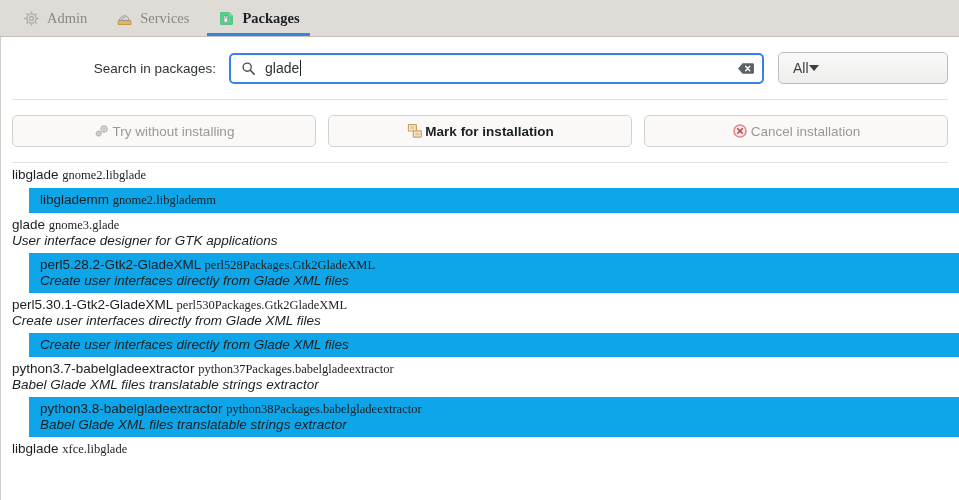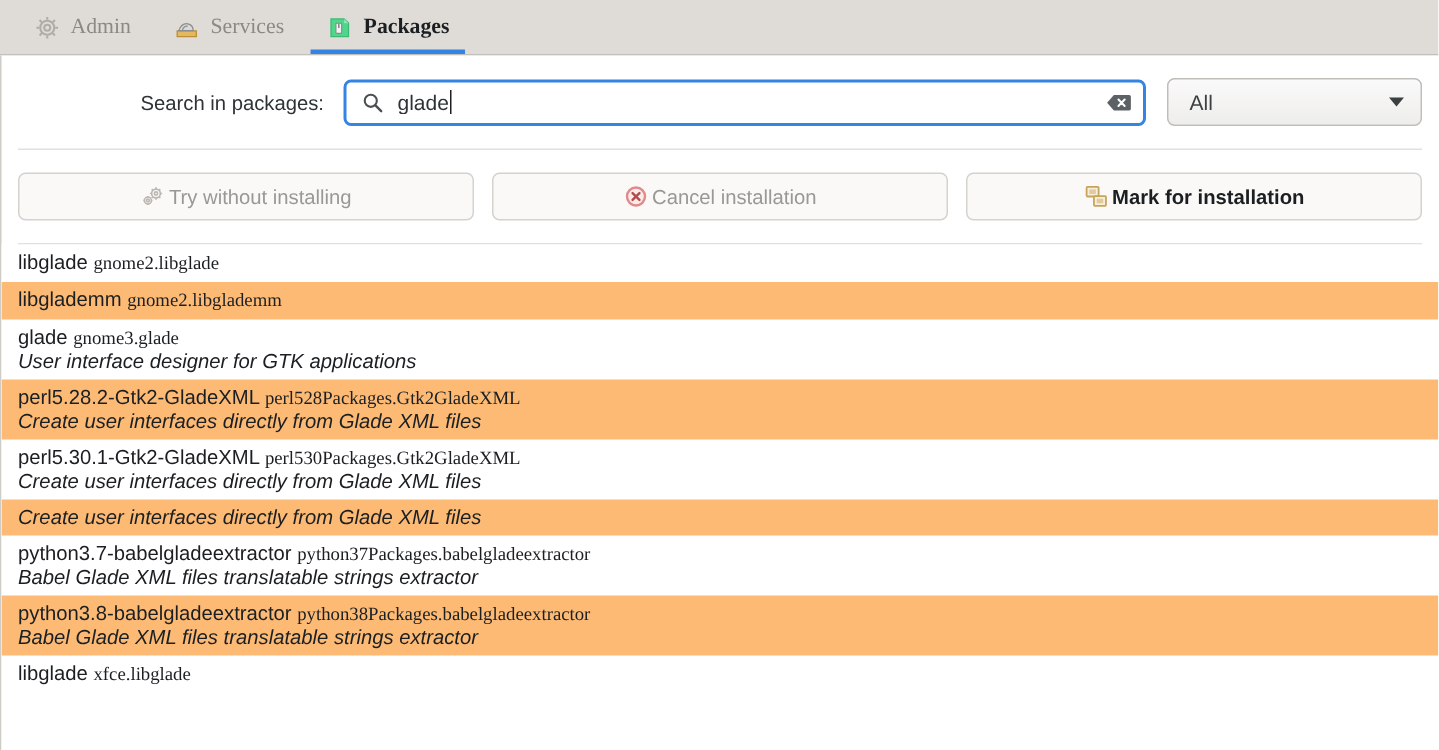--- a/index.html
+++ b/index.html
@@ -124,21 +124,20 @@
 
   .dropdown {
     flex: none;
     width: 170px;
     height: 32px;
     border: 1px solid #c0bcb7;
     border-radius: 5px;
     background: linear-gradient(#fbfafa, #ededeb);
     display: flex;
     align-items: center;
-    justify-content: space-between;
     padding: 0 11px 0 14px;
     box-sizing: border-box;
     font-size: 14px;
     color: #3d4144;
     cursor: default;
   }
   .dropdown .arrow {
     width: 0; height: 0;
     border-left: 5px solid transparent;
     border-right: 5px solid transparent;
@@ -175,21 +174,21 @@
   .listwrap {
     flex: 1 1 auto;
     overflow: hidden;
     background: #fff;
   }
   .row {
     padding: 4px 11px 5px 11px;
     box-sizing: border-box;
     cursor: default;
   }
-  .row.alt { background: #fdba74; }
+  .row.alt { background: #0ea5e9; margin-left: 28px; }
   .pname { font-size: 13.5px; color: #1b1f22; white-space: nowrap; }
   .pname .attr {
     font-family: Liberation Serif, serif;
     font-size: 12.5px;
   }
   .pdesc {
     font-style: italic;
     font-size: 13.5px;
     color: #1b1f22;
     white-space: nowrap;
@@ -287,42 +286,42 @@
             <path d="M10 1.9v1.2M10 8.9v1.2M5.9 6h1.2M12.9 6h1.2M7.1 3.1l.9.9M12 8l.9.9M12.9 3.1l-.9.9M8 8l-.9.9"></path>
             <circle cx="4.6" cy="10.6" r="2.3"></circle>
               <circle cx="4.6" cy="10.6" r="0.9"></circle>
             <path d="M4.6 7.6v.9M4.6 12.7v.9M1.6 10.6h.9M6.7 10.6h.9"></path>
           </g>
         </svg>
       </span>
       <span>Try without installing</span>
     </div>
 
-    <div class="btn disabled">
-      <span class="bicon">
-        <svg width="16" height="16" viewBox="0 0 16 16">
-          <circle cx="8" cy="8" r="6" fill="#fbeaea" stroke="#e08a8a" stroke-width="1.6"></circle>
-          <path d="M5.7 5.7l4.6 4.6M10.3 5.7l-4.6 4.6" stroke="#b44b4b" stroke-width="1.6" stroke-linecap="round"></path>
-        </svg>
-      </span>
-      <span>Cancel installation</span>
-    </div>
-
     <div class="btn enabled">
       <span class="bicon">
         <svg width="16" height="16" viewBox="0 0 16 16">
           <rect x="1.4" y="1.6" width="8" height="6.4" rx="0.6" fill="#f6eedd" stroke="#c7a45c" stroke-width="1.2"></rect>
           <rect x="3.2" y="3.3" width="4.4" height="3" fill="#e2cb9b"></rect>
           <rect x="6.3" y="7.8" width="8" height="6.4" rx="0.6" fill="#f6eedd" stroke="#c7a45c" stroke-width="1.2"></rect>
           <rect x="8.1" y="9.5" width="4.4" height="3" fill="#e2cb9b"></rect>
         </svg>
       </span>
       <span>Mark for installation</span>
     </div>
 
+    <div class="btn disabled">
+      <span class="bicon">
+        <svg width="16" height="16" viewBox="0 0 16 16">
+          <circle cx="8" cy="8" r="6" fill="#fbeaea" stroke="#e08a8a" stroke-width="1.6"></circle>
+          <path d="M5.7 5.7l4.6 4.6M10.3 5.7l-4.6 4.6" stroke="#b44b4b" stroke-width="1.6" stroke-linecap="round"></path>
+        </svg>
+      </span>
+      <span>Cancel installation</span>
+    </div>
+
   </div>
 
   <div class="sep"></div>
 
   <div class="listwrap">
 
   <div class="row">
         <div class="pname"><span>libglade</span> <span class="attr">gnome2.libglade</span></div>
       </div>
       <div class="row alt">

